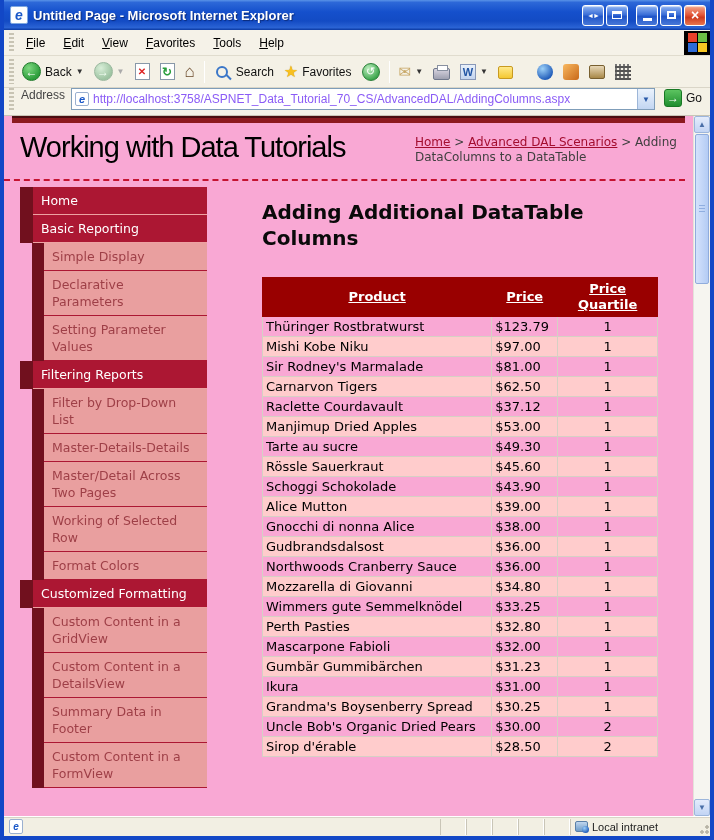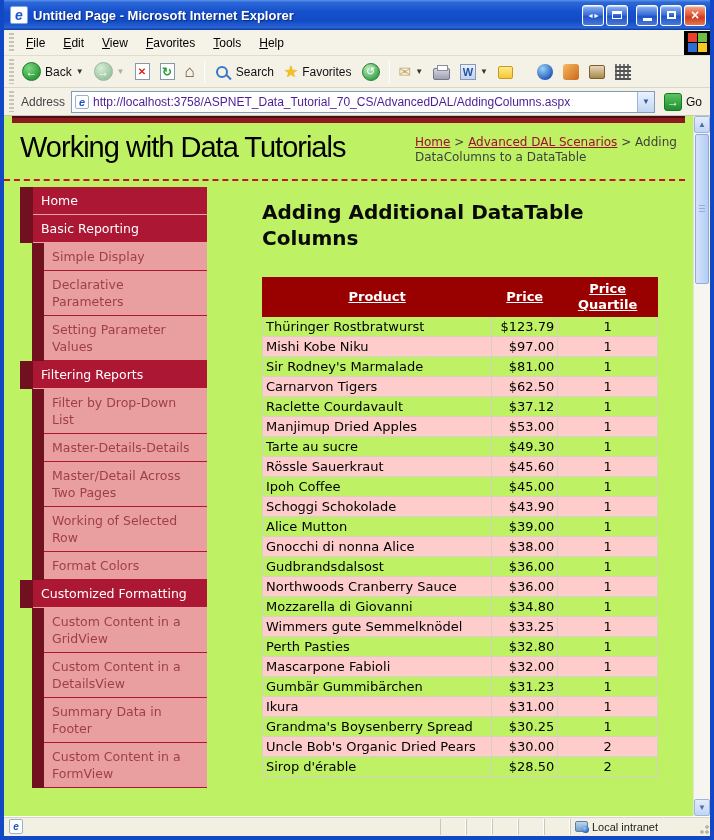--- a/index.html
+++ b/index.html
@@ -65,35 +65,35 @@
   .wordic{width:16px;height:16px;background:linear-gradient(#E8F0FA,#C4D4EE);border:1px solid #8898B8;
     color:#2255A4;font-weight:bold;font-size:11px;display:flex;align-items:center;justify-content:center;}
   .noteic{width:15px;height:13px;background:linear-gradient(#FFE98A,#F4C832);border:1px solid #C89A20;border-radius:2px;margin-top:2px;}
   .sphere{width:16px;height:16px;border-radius:50%;background:radial-gradient(circle at 35% 30%,#9CD0F8,#1E5AB8 75%);}
   .swoosh{width:16px;height:16px;border-radius:3px;background:linear-gradient(135deg,#F8B860,#C86818);}
   .bino{width:16px;height:14px;background:linear-gradient(#E8D8B8,#A88848);border:1px solid #786030;border-radius:2px;}
   .gridic{width:16px;height:16px;background:
     repeating-linear-gradient(0deg,#555 0 2px,transparent 2px 4px),
     repeating-linear-gradient(90deg,#777 0 2px,transparent 2px 4px);}
   
-  .addressbar{height:28px;flex:0 0 28px;background:#F4F1E6;display:flex;align-items:center;
+  .addressbar{height:28px;flex:0 0 28px;background:#F4F1E6;display:flex;align-items:flex-start;
     border-bottom:1px solid #C8C4B6;padding:0 4px 0 2px;}
   .addr-label{font-size:12px;color:#444;margin:0 6px 0 4px;}
   .addr-box{flex:1;height:22px;background:#fff;border:1px solid #7F9DB9;display:flex;align-items:center;padding-left:3px;}
   .addr-ie{width:14px;height:14px;background:#fff;border:1px solid #9AB0D0;border-radius:2px;color:#1A58C8;
     font-weight:bold;font-style:italic;font-size:11px;line-height:12px;text-align:center;margin-right:4px;flex:0 0 14px;}
-  .addr-url{font-size:12px;color:#4c1d95;white-space:nowrap;overflow:hidden;flex:1;}
+  .addr-url{font-size:12px;color:#8b5cf6;white-space:nowrap;overflow:hidden;flex:1;}
   .addr-drop{width:17px;height:20px;background:linear-gradient(180deg,#EAF2FC,#C2D6F2);border-left:1px solid #9DB6D8;
     display:flex;align-items:center;justify-content:center;font-size:8px;color:#2A5AA8;}
   .go-btn{display:flex;align-items:center;gap:4px;margin-left:5px;font-size:12px;color:#111;padding:1px 4px;}
   .go-ic{width:18px;height:18px;border-radius:3px;background:linear-gradient(180deg,#5CC460,#1E8E2E);
     border:1px solid #187824;color:#fff;font-size:12px;font-weight:bold;display:flex;align-items:center;justify-content:center;}
   
   .client{flex:1;display:flex;overflow:hidden;background:#fff;}
-  .pagearea{flex:1;overflow:hidden;position:relative;background:#bef264;
+  .pagearea{flex:1;overflow:hidden;position:relative;background:#f9a8d4;
     font-family:"DejaVu Sans",sans-serif;}
   
   .vscroll{flex:0 0 17px;background:#F6F5F0;display:flex;flex-direction:column;border-left:1px solid #E4E2DA;}
   .sbtn{height:17px;flex:0 0 17px;background:linear-gradient(180deg,#E4ECFC,#C2D4F4);border:1px solid #9DB6DC;
     border-radius:2px;color:#4A6FA8;font-size:8px;display:flex;align-items:center;justify-content:center;}
   .strack{flex:1;position:relative;}
   .sthumb{position:absolute;top:1px;left:1px;right:1px;height:150px;border:1px solid #90ACDC;border-radius:2px;
     background:linear-gradient(90deg,#D4E2FC,#B4CCF4);}
   .sthumb::after{content:"";position:absolute;left:3px;right:3px;top:70px;height:8px;
     background:repeating-linear-gradient(180deg,#8FAEE0 0 1px,transparent 1px 3px);}
@@ -116,21 +116,21 @@
   .side-entry.sub .blk{flex:0 0 12px;}
   .side-entry.sub .lbl{background:#E99F9F;color:#9E3F47;border-bottom:1px solid #AC1733;}
   
   .main{margin-left:55px;width:396px;padding-top:18px;}
   .main h1{font-size:20px;font-weight:bold;color:#0A0A0A;margin:0 0 26px 0;line-height:26px;letter-spacing:0;}
   table.grid{border-collapse:collapse;width:396px;font-size:13px;}
   table.grid th{background:#990000;color:#fff;font-weight:bold;text-align:center;padding:3px 4px;
     border:1px solid #990000;font-size:13px;line-height:16px;}
   table.grid th a{color:#fff;text-decoration:underline;cursor:pointer;}
   table.grid td{border:1px solid #D6D0C4;padding:0 3px;height:20px;line-height:19px;color:#000;}
-  table.grid td.price{text-align:right;}
+  table.grid td.price{}
   table.grid td.quart{text-align:center;}
   table.grid tbody tr:nth-child(even) td{background:#FFCCCC;}
   .col-product{width:230px;}.col-price{width:66px;}.col-quart{width:100px;}
   
   .statusbar{height:20px;flex:0 0 20px;background:#F2EFE3;border-top:1px solid #fff;
     box-shadow:inset 0 1px 0 #D8D4C6;display:flex;align-items:center;font-size:11px;color:#222;
     font-family:"Liberation Sans",sans-serif;}
   .sb-doc{width:14px;height:15px;background:#fff;border:1px solid #9AB0D0;border-radius:2px;color:#1A58C8;
     font-weight:bold;font-style:italic;font-size:10px;line-height:13px;text-align:center;margin:0 6px 0 5px;}
   .sb-fill{flex:1;}
@@ -419,25 +419,20 @@
                   <td class="price">$49.30</td>
                   <td class="quart">1</td>
                 </tr>
 
                 <tr>
                   <td>Rössle Sauerkraut</td>
                   <td class="price">$45.60</td>
                   <td class="quart">1</td>
                 </tr>
 
-                <tr>
-                  <td>Ipoh Coffee</td>
-                  <td class="price">$45.00</td>
-                  <td class="quart">1</td>
-                </tr>
 
                 <tr>
                   <td>Schoggi Schokolade</td>
                   <td class="price">$43.90</td>
                   <td class="quart">1</td>
                 </tr>
 
                 <tr>
                   <td>Alice Mutton</td>
                   <td class="price">$39.00</td>

